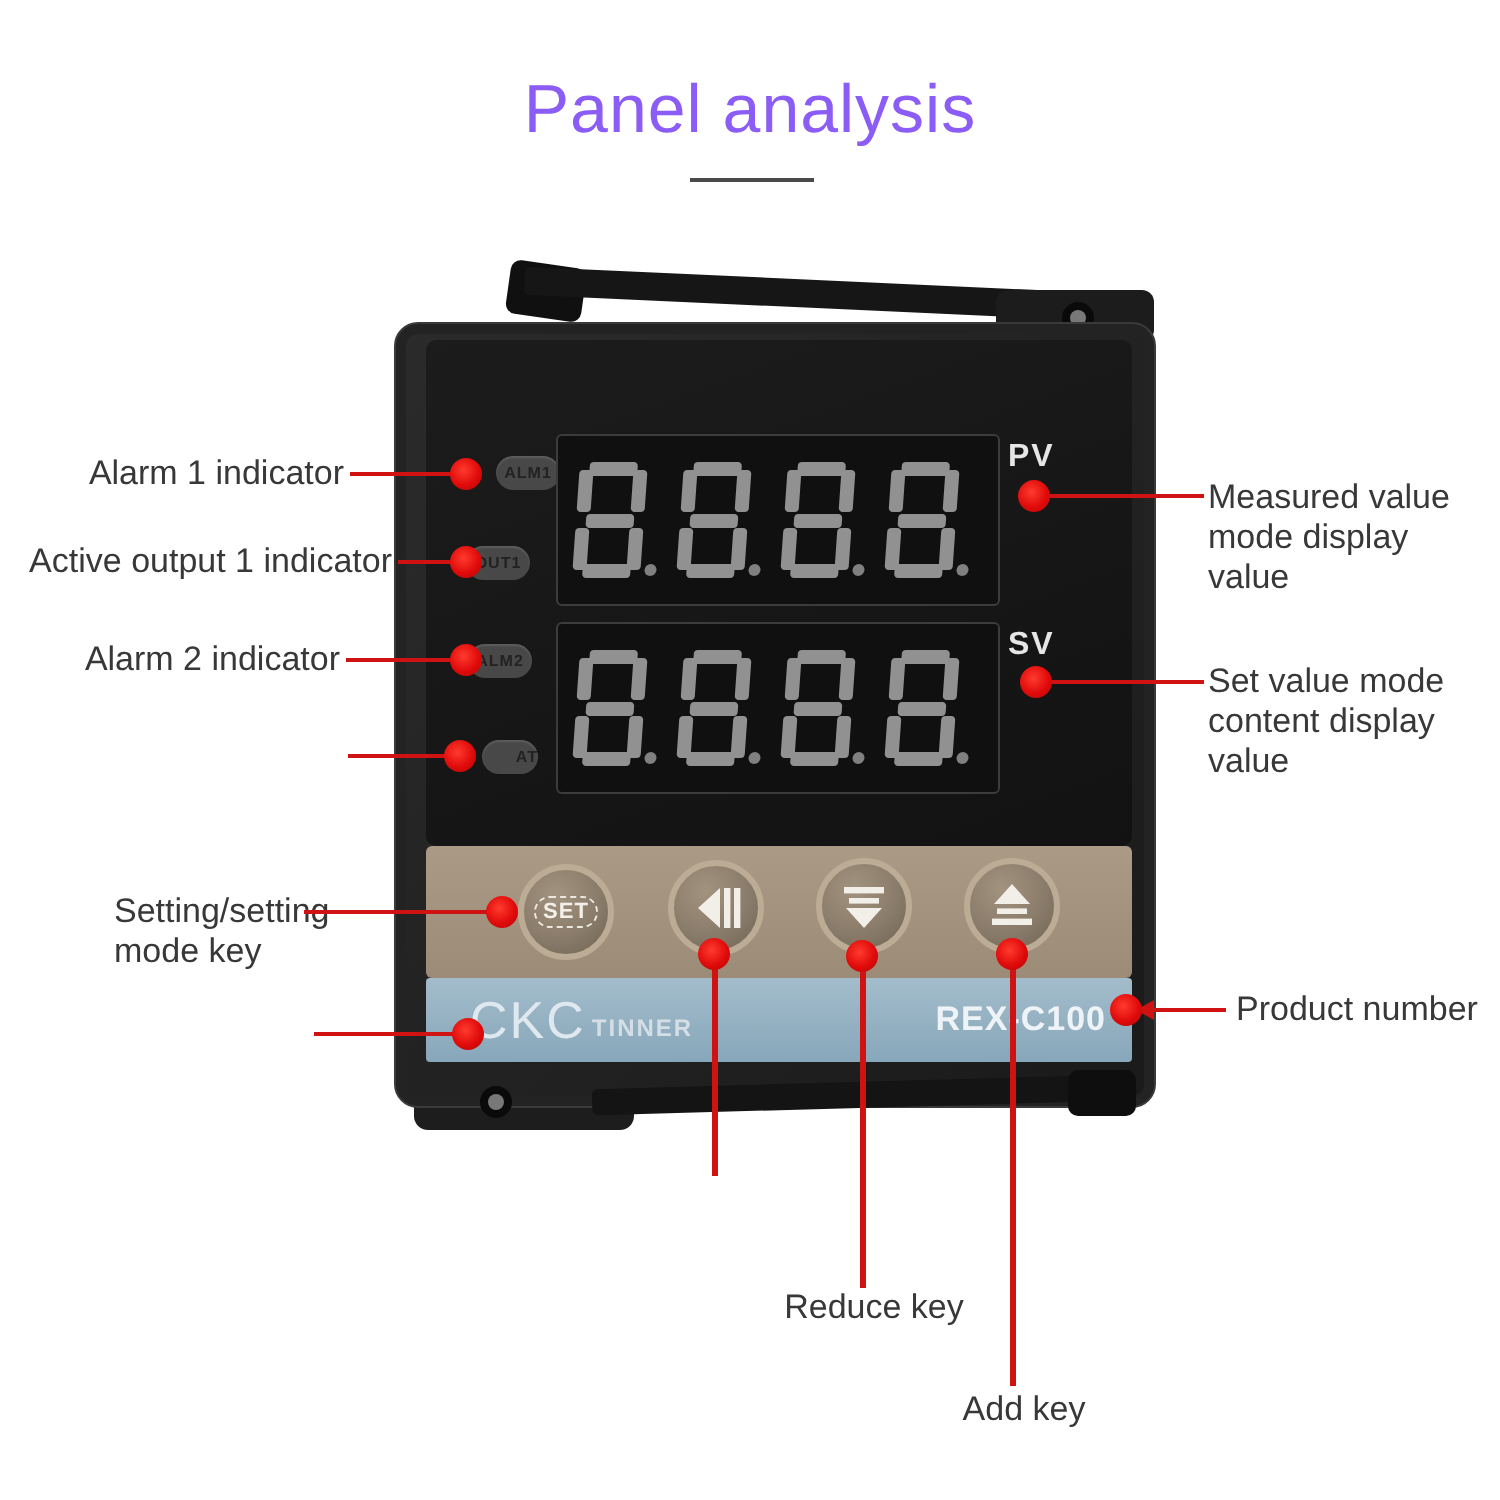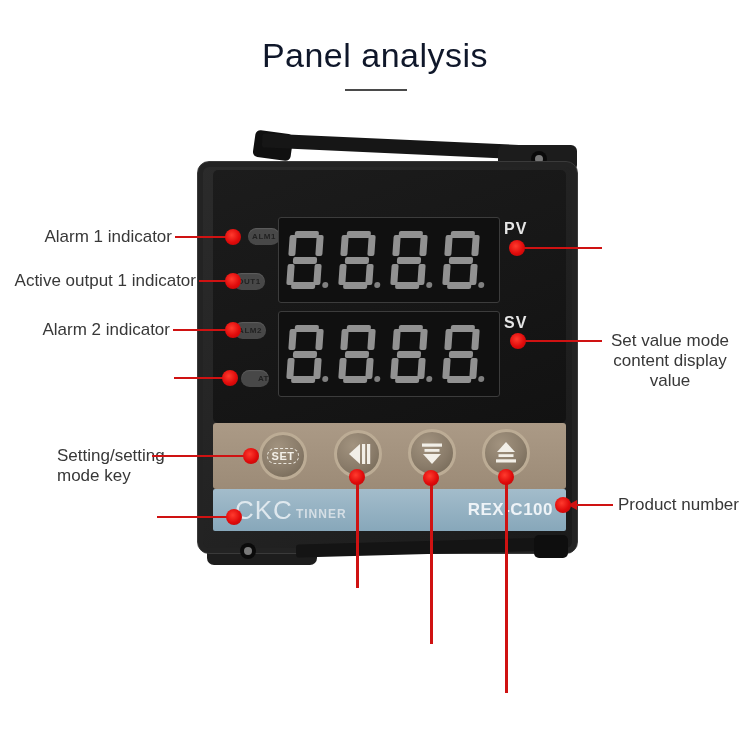--- a/index.html
+++ b/index.html
@@ -6,21 +6,21 @@
   html,body { background:#ffffff; }
   body { font-family:"Liberation Sans", sans-serif; }
   #stage {
     position:relative; width:750px; height:750px; background:#ffffff;
     overflow:hidden; margin:0 auto;
   }
 
   
   .page-title {
     position:absolute; left:0; top:36px; width:750px; text-align:center;
-    font-size:34px; color:#0f172a; letter-spacing:0.5px;
+    font-size:34px; color:#8b5cf6; letter-spacing:0.5px;
   }
   .title-rule { position:absolute; left:345px; top:89px; width:62px; height:2px; background:#4a4a4a; }
 
   
   .bracket-top-bar { position:absolute; left:262px; top:140px; width:292px; height:14px; background:#161616; border-radius:3px; transform:rotate(2.6deg); }
   .bracket-top-end { position:absolute; left:254px; top:132px; width:38px; height:27px; background:#101010; border-radius:5px; transform:rotate(8deg); }
   .flange-tr { position:absolute; left:498px; top:145px; width:79px; height:26px; background:#1c1c1c; border-radius:6px; }
   .flange-bl { position:absolute; left:207px; top:531px; width:110px; height:34px; background:#1d1d1d; border-radius:7px; }
   .bracket-bot-bar { position:absolute; left:296px; top:541px; width:264px; height:13px; background:#141414; border-radius:3px; transform:rotate(-1.6deg); }
   .bracket-bot-end { position:absolute; left:534px; top:535px; width:34px; height:23px; background:#0e0e0e; border-radius:5px; }
@@ -294,17 +294,20 @@
   <div class="co-dot" style="left:423px;top:470px;"></div>
 
   <div class="co-vline" style="left:505px;top:477px;height:216px;"></div>
   <div class="co-dot" style="left:498px;top:469px;"></div>
 
   <div class="co-label ta-r" style="right:578px;top:227px;width:180px;white-space:nowrap;">Alarm 1 indicator</div>
   <div class="co-label ta-r" style="right:554px;top:271px;width:220px;white-space:nowrap;">Active output 1 indicator</div>
   <div class="co-label ta-r" style="right:580px;top:320px;width:180px;white-space:nowrap;">Alarm 2 indicator</div>
   <div class="co-label" style="left:57px;top:446px;width:126px;">Setting/setting mode key</div>
 
-  <div class="co-label" style="left:604px;top:331px;width:132px;text-align:center;">Set value mode content display value</div>
+  <div class="co-label" style="left:604px;top:239px;width:132px;">Measured value mode display value</div>
+  <div class="co-label" style="left:604px;top:331px;width:132px;">Set value mode content display value</div>
   <div class="co-label" style="left:618px;top:495px;width:130px;white-space:nowrap;">Product number</div>
 
+  <div class="co-label ta-c" style="left:377px;top:644px;width:120px;white-space:nowrap;">Reduce key</div>
+  <div class="co-label ta-c" style="left:452px;top:695px;width:120px;white-space:nowrap;">Add key</div>
 
 </div>
 
 </body></html>

